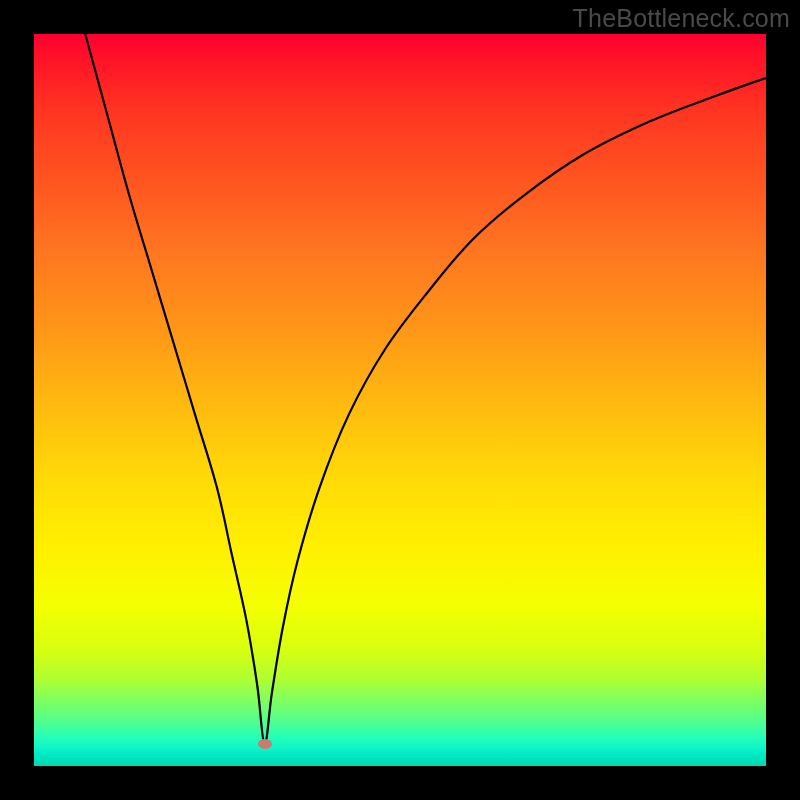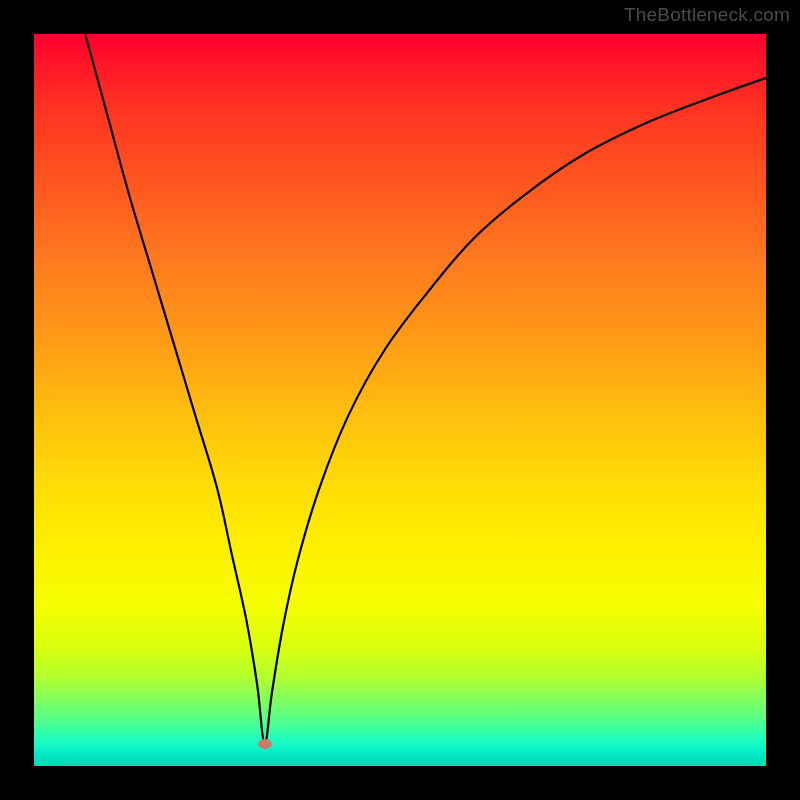--- a/index.html
+++ b/index.html
@@ -9,21 +9,21 @@
     background: #000;
     position: relative;
     overflow: hidden;
     font-family: Arial, sans-serif;
   }
   .watermark {
     position: absolute;
     top: 4px;
     right: 10px;
     color: #4a4a4a;
-    font-size: 19px;
+    font-size: 25px;
     font-weight: 500;
     z-index: 10;
     letter-spacing: 0.2px;
   }
   .plot-area {
     position: absolute;
     left: 34px;
     top: 34px;
     width: 732px;
     height: 732px;

